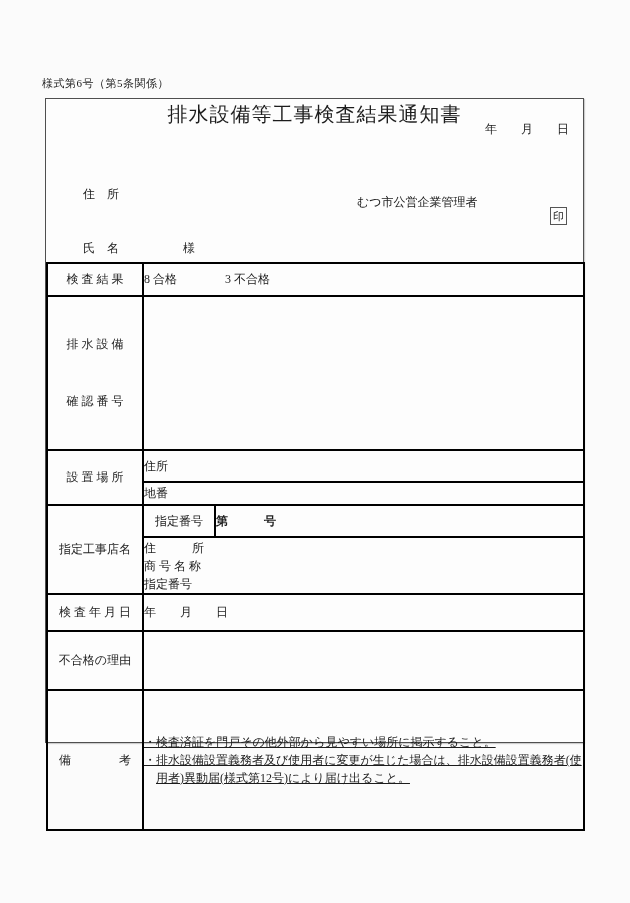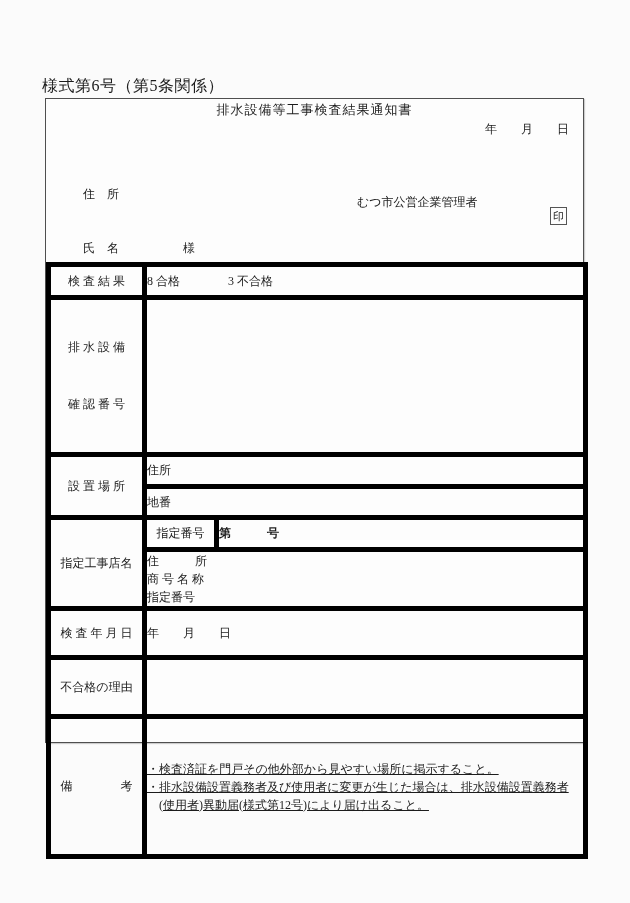--- a/index.html
+++ b/index.html
@@ -9,37 +9,37 @@
     background: #fbfbfb;
     color: #1c1c1c;
     font-family: "Liberation Serif", "DejaVu Serif", serif;
     font-size: 12px;
     overflow: hidden;
     position: relative;
   }
   .form-code {
     position: absolute;
     left: 42px; top: 76px;
-    font-size: 16px;
+    font-size: 11px;
     letter-spacing: 0.5px;
   }
   .sheet {
     position: absolute;
     left: 45px; top: 98px;
     width: 539px; height: 645px;
     border: 1px solid #4f4f4f;
     box-shadow: 1px 1px 1px rgba(0,0,0,0.18);
     background: #fdfdfd;
   }
   .sheet-header { position: relative; height: 163px; }
   .doc-title {
     position: absolute;
     top: 2px; left: 0; right: 0;
     text-align: center;
-    font-size: 13px;
+    font-size: 20px;
     letter-spacing: 1px;
     white-space: pre;
   }
   .date-top {
     position: absolute;
     top: 22px; right: 14px;
     font-size: 12px;
     white-space: pre;
   }
   .addressee {
@@ -68,21 +68,21 @@
     top: 141px; left: 10px;
     white-space: pre;
   }
   table.main {
     border-collapse: collapse;
     table-layout: fixed;
     width: 537px;
     font-size: 12px;
   }
   table.main td {
-    border: 5px solid #000000;
+    border: 2px solid #000000;
     padding: 0;
     vertical-align: middle;
     overflow: hidden;
   }
   td.lbl {
     text-align: center;
     white-space: pre;
     line-height: 19px;
   }
   td.val {
@@ -144,38 +144,38 @@
         <div>排 水 設 備</div>
         <div>確 認 番 号</div>
       </td>
       <td class="val" colspan="2"></td>
     </tr>
 
     <tr style="height:32px">
       <td class="lbl" rowspan="2">設 置 場 所</td>
       <td class="val" colspan="2">住所</td>
     </tr>
-    <tr style="height:31px">
+    <tr style="height:23px">
       <td class="val" colspan="2">地番</td>
     </tr>
 
     <tr style="height:32px">
       <td class="lbl" rowspan="2">指定工事店名</td>
       <td class="sub-lbl">指定番号</td>
       <td class="desig-val">第　　　号</td>
     </tr>
     <tr style="height:57px">
       <td class="multiline" colspan="2">
         <div>住　　　所</div>
         <div>商 号 名 称</div>
         <div>指定番号</div>
       </td>
     </tr>
 
-    <tr style="height:49px">
+    <tr style="height:37px">
       <td class="lbl">検 査 年 月 日</td>
       <td class="date-val" colspan="2">年　　月　　日</td>
     </tr>
 
     <tr style="height:59px">
       <td class="lbl">不合格の理由</td>
       <td class="val" colspan="2"></td>
     </tr>
 
     <tr style="height:140px">

